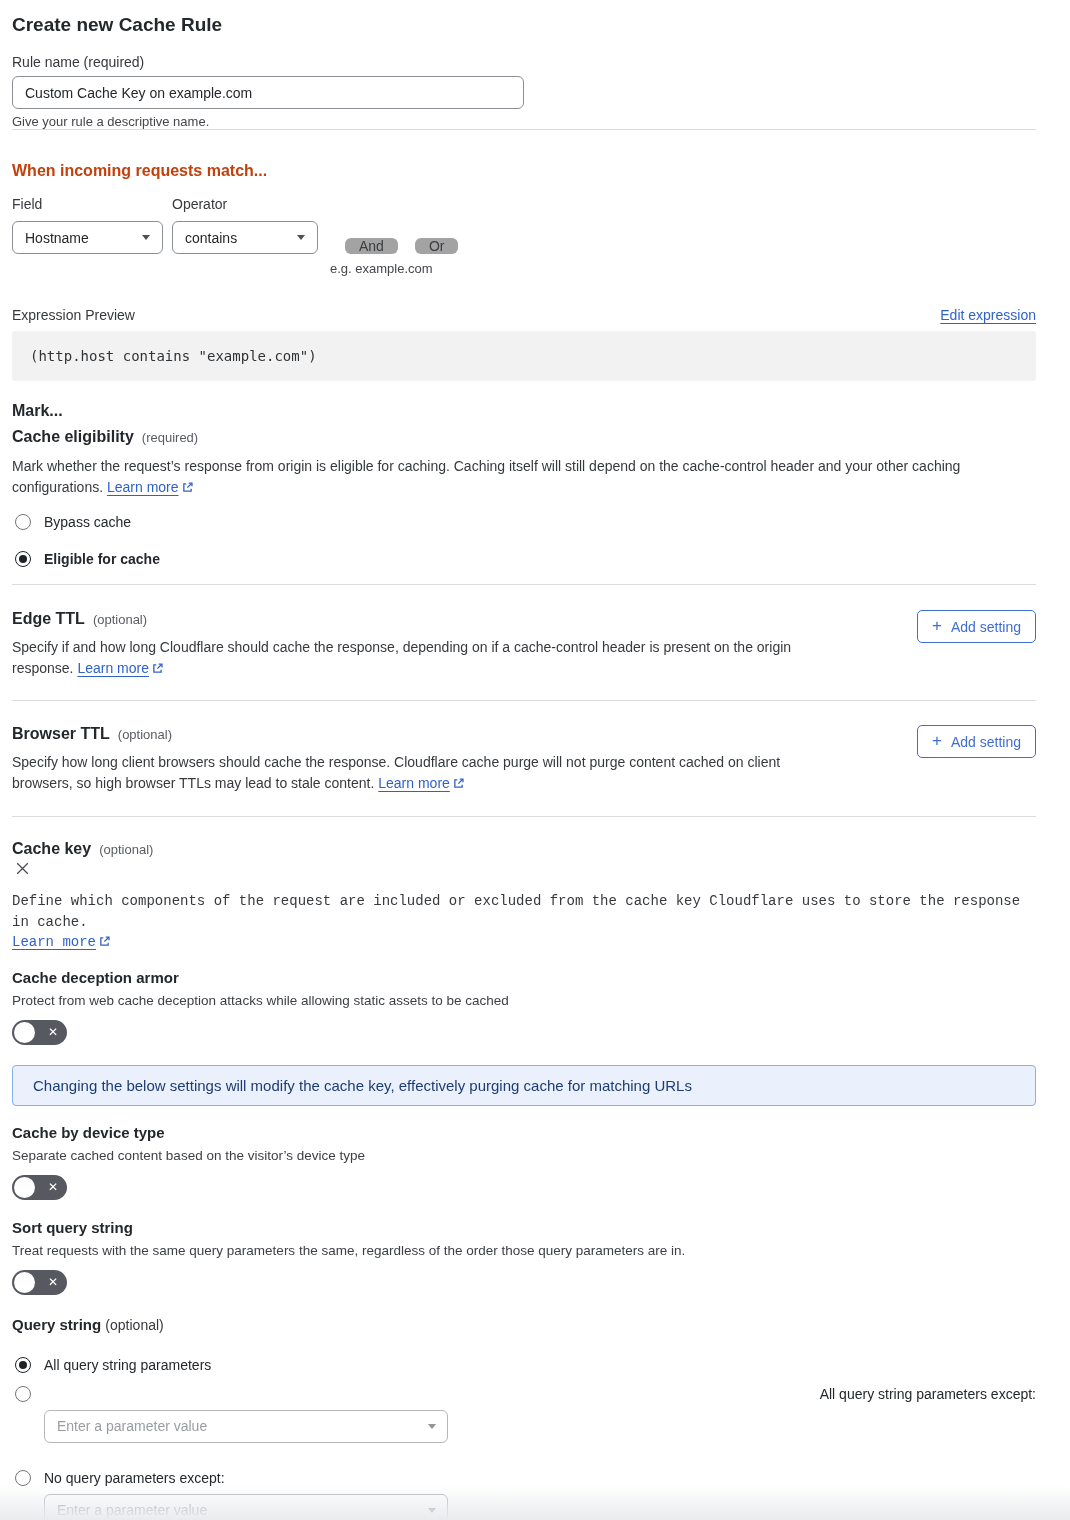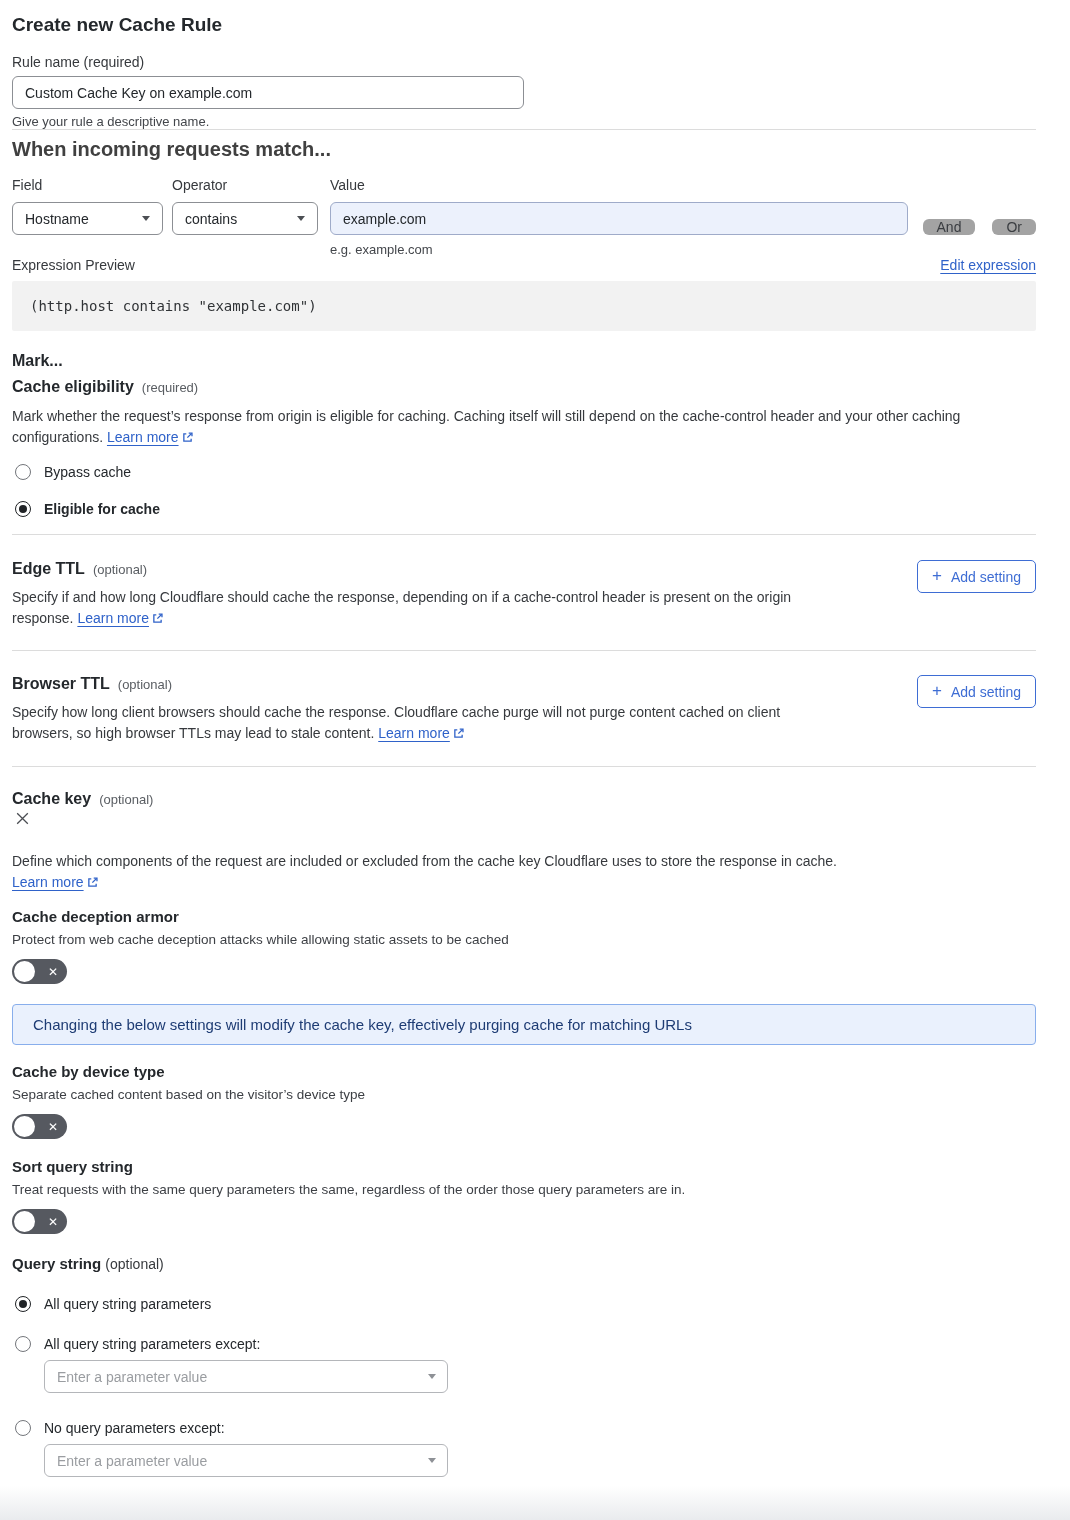--- a/index.html
+++ b/index.html
@@ -17,21 +17,21 @@
   .text-input {
     width:512px; height:33px; border:1px solid #8c8f94; border-radius:6px;
     padding:0 12px; font-size:14px; color:#24282c; background:#fff;
     font-family:"Liberation Sans", sans-serif; outline:none;
   }
   .helper { font-size:13px; color:#43464b; margin-top:5px; }
 
   hr.divider { border:none; border-top:1px solid #dcdcdc; margin:0; }
   .hr1 { margin-top:19px; }
 
-  h2.section-heading { font-size:20px; font-weight:700; color:#404040; margin-top:8px; }
+  h2.section-heading { font-size:16px; font-weight:700; color:#c2410c; margin-top:32px; }
 
   .match-row { display:flex; align-items:flex-end; margin-top:16px; }
   .match-col .col-label { font-size:14px; margin-bottom:9px; }
   .select-box {
     height:33px; border:1px solid #8c8f94; border-radius:6px; background:#fff;
     display:flex; align-items:center; justify-content:space-between;
     padding:0 12px; font-size:14px; color:#24282c; cursor:pointer;
   }
   .caret { width:0; height:0; border-left:4.5px solid transparent; border-right:4.5px solid transparent; border-top:5.5px solid #4c4f54; }
   .caret.light { border-top-color:#8e9196; }
@@ -44,21 +44,21 @@
     font-family:"Liberation Sans", sans-serif; outline:none;
   }
   .andor { margin-left:15px; }
   .andor + .andor { margin-left:17px; }
   .btn-gray {
     height:16px; padding:0 14px; border:none; border-radius:6px; background:#a3a3a3;
     font-size:14px; color:#3a3d41; font-family:"Liberation Sans", sans-serif; cursor:pointer;
   }
   .match-hint { font-size:13px; color:#43464b; margin-top:7px; margin-left:318px; }
 
-  .expr-header { display:flex; justify-content:space-between; align-items:center; }
+  .expr-header { display:flex; justify-content:space-between; align-items:center; margin-top:31px; }
   .expr-label { font-size:14px; color:#36393d; }
   a.link { color:#2f62c9; text-decoration:underline; text-underline-offset:3px; font-size:14px; cursor:pointer; }
   .code-block {
     margin-top:8px; background:#f2f2f2; border-radius:2px; padding:17px 18px;
     font-family:"DejaVu Sans Mono", monospace; font-size:14px; color:#303336;
   }
 
   h2.then-heading { font-size:16px; font-weight:700; color:#24282c; margin-top:21px; }
 
   .sub-title-row { display:flex; align-items:baseline; gap:8px; }
@@ -136,24 +136,20 @@
         <span>Hostname</span>
         <span class="caret"></span>
       </div>
     </div>
     <div class="match-col col-operator">
       <div class="col-label">Operator</div>
       <div class="select-box">
         <span>contains</span>
         <span class="caret"></span>
       </div>
-    </div>
-    <div class="match-col col-value">
-      <div class="col-label">Value</div>
-      <input class="value-input" type="text" value="example.com" style="">
     </div>
     <div class="andor"><button class="btn-gray">And</button></div>
     <div class="andor"><button class="btn-gray">Or</button></div>
   </div>
   <div class="match-hint">e.g. example.com</div>
 
   
   <div class="expr-header">
     <span class="expr-label">Expression Preview</span>
     <a class="link">Edit expression</a>
@@ -239,21 +235,21 @@
     <div class="sub-title-row">
       <h3 class="sub-title">Cache key</h3>
       <span class="opt-tag">(optional)</span>
     </div>
     <button class="close-btn">
       <svg width="17" height="17" viewBox="0 0 16 16" fill="none" stroke="#4a4d52" stroke-width="1.2">
           <path d="M3 3l10 10M13 3L3 13"></path>
         </svg>
     </button>
   </div>
-  <p class="desc" style="margin-top:19px;">
+  <p class="desc" style="margin-top:9px;font-family:Liberation Mono, monospace;">
     <span>Define which components of the request are included or excluded from the cache key Cloudflare uses to store the response in cache.</span><br>
     <a class="link">Learn more</a><span class="ext-icon"><svg width="13" height="13" viewBox="0 0 16 16" fill="none" stroke="#2f62c9" stroke-width="1.6">
           <path d="M6.5 3.5H3.5v9h9v-3"></path>
           <path d="M9.5 2.5h4v4"></path>
           <path d="M13 3L7.8 8.2"></path>
         </svg></span>
   </p>
 
   <h4 class="mini-title" style="margin-top:16px;">Cache deception armor</h4>
   <div class="mini-desc">Protect from web cache deception attacks while allowing static assets to be cached</div>
@@ -281,21 +277,21 @@
   <h4 class="mini-title" style="margin-top:21px;">
     <span>Query string</span>
     <span class="opt-inline">(optional)</span>
   </h4>
 
   <div class="radio-row" style="margin-top:24px;">
     <span class="radio checked"></span>
     <span class="radio-label">All query string parameters</span>
   </div>
 
-  <div class="radio-row" style="margin-top:24px;">
+  <div class="radio-row" style="margin-top:13px;justify-content:space-between;">
     <span class="radio"></span>
     <span class="radio-label">All query string parameters except:</span>
   </div>
   <div class="param-input-wrap">
     <input class="param-input" type="text" placeholder="Enter a parameter value" style="">
     <span class="caret light param-caret"></span>
   </div>
 
   <div class="radio-row" style="margin-top:27px;">
     <span class="radio"></span>

